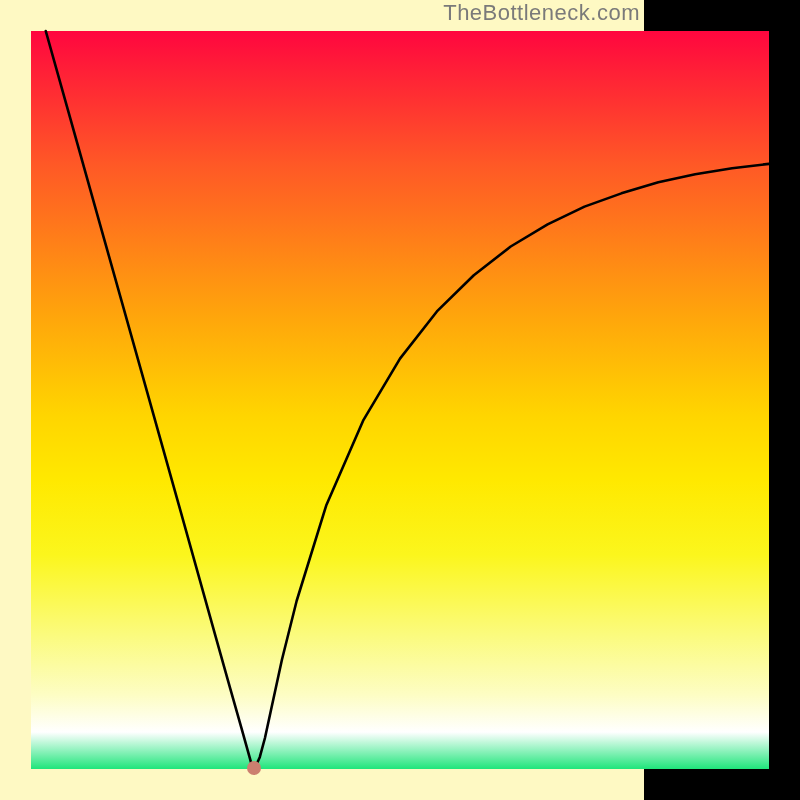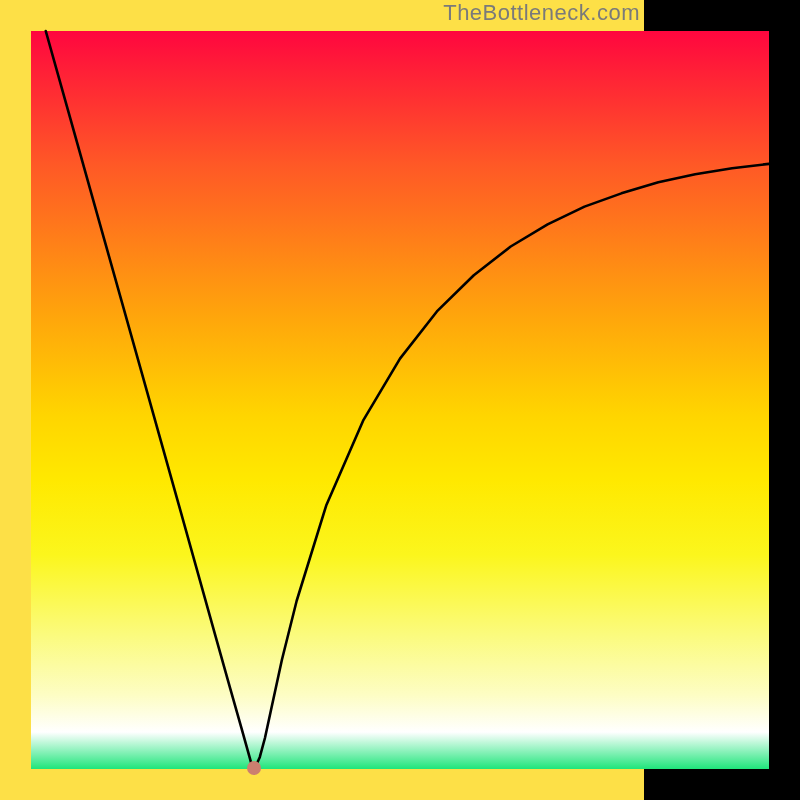--- a/index.html
+++ b/index.html
@@ -1,20 +1,20 @@
 <!DOCTYPE html>
 <html><head>
 <meta charset="utf-8">
 <style>
   * { margin: 0; padding: 0; box-sizing: border-box; }
   html, body { width: 800px; height: 800px; overflow: hidden; background: #000; }
   .frame {
     width: 644px;
     height: 800px;
-    background: #fde047;
+    background: #fef9c3;
     position: relative;
   }
   .plot-area {
     position: absolute;
     left: 31px;
     top: 31px;
     width: 738px;
     height: 738px;
     background: linear-gradient(to bottom,
       #ff063f 0%,

